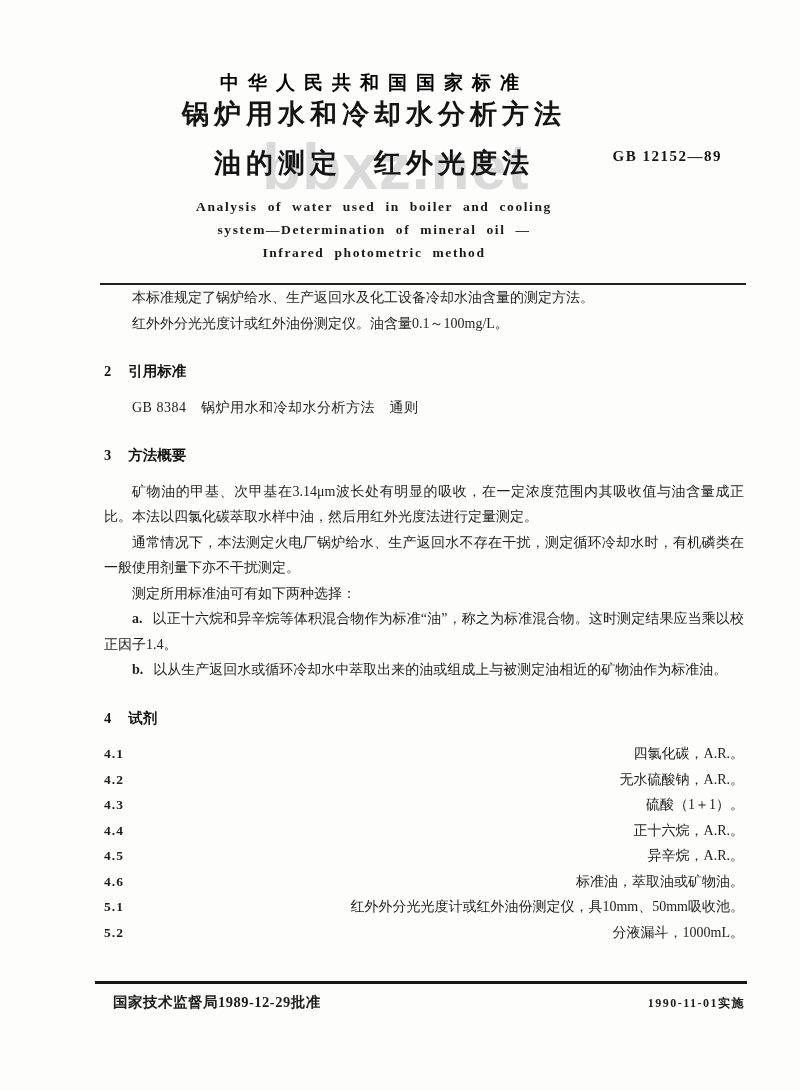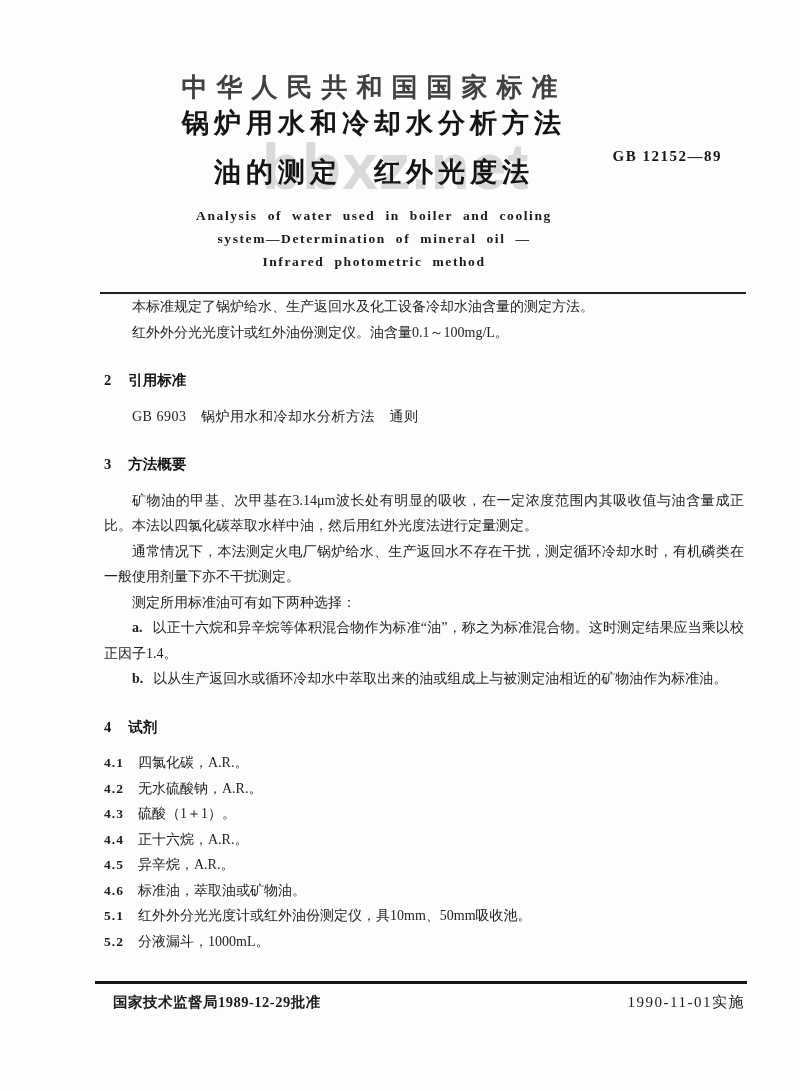--- a/index.html
+++ b/index.html
@@ -19,22 +19,22 @@
   .watermark {
     position:absolute; z-index:0;
     left:262px; top:130px;
     font-family:"Liberation Sans","DejaVu Sans",sans-serif;
     font-weight:700; font-size:64px; letter-spacing:1px;
     color:#dadada;
     user-select:none;
   }
   .header-block { width:540px; text-align:center; position:relative; }
   .kicker {
-    font-size:26px; font-weight:700; letter-spacing:9px;
-    color:#404040;
+    font-size:19px; font-weight:700; letter-spacing:9px;
+    color:#000000;
   }
   .title-line1 {
     font-size:27px; font-weight:700; letter-spacing:5px;
     color:#141414;
   }
   .title-line2 {
     margin-top:13px;
     font-size:27px; font-weight:700; letter-spacing:5px;
     color:#141414;
   }
@@ -56,40 +56,40 @@
   }
   .body-text { width:640px; font-size:14px; line-height:25.5px; }
   .section-heading {
     margin-top:23px; margin-bottom:10px;
     font-weight:700; font-size:14.5px; color:#141414;
   }
   .section-heading .sec-num { margin-right:16px; letter-spacing:1px; }
   .para { text-indent:2em; text-align:justify; color:#1e1e1e; }
   .para .marker { font-weight:700; margin-right:10px; }
   .ref-line { text-indent:2em; letter-spacing:0.5px; }
-  .num-item { display:flex; color:#1e1e1e; }
+  .num-item { display:flex; color:#1e1e1e;justify-content:space-between; }
   .num-item .item-num {
     font-weight:700; width:34px; flex:none; letter-spacing:1px;
     font-size:13.5px;
   }
   .footer {
     position:absolute; left:95px; top:981px; z-index:1;
     width:652px;
   }
   .footer-rule { width:652px; height:3px; background:#171717; }
   .footer-row {
     margin-top:9px;
     display:flex; justify-content:space-between; align-items:baseline;gap:19px;
   }
   .approval {
     font-size:14.5px; font-weight:700; letter-spacing:0.5px;
     padding-left:18px;
   }
   .implementation {
-    font-size:15px; font-weight:400; letter-spacing:1.5px;
+    font-size:12px; font-weight:700; letter-spacing:1.5px;
     padding-right:2px;
   }
 </style>
 </head>
 <body>
 
 <div class="watermark">bbxz.net</div>
 
 <div class="page">
 
@@ -109,21 +109,21 @@
   <div class="top-rule"></div>
 
   <div class="body-text">
 
     <p class="para">本标准规定了锅炉给水、生产返回水及化工设备冷却水油含量的测定方法。</p>
     <p class="para">红外外分光光度计或红外油份测定仪。油含量0.1～100mg/L。</p>
 
     <div class="section-heading">
       <span class="sec-num">2</span><span>引用标准</span>
     </div>
-    <p class="ref-line">GB 6903　锅炉用水和冷却水分析方法　通则</p>
+    <p class="ref-line">GB 8384　锅炉用水和冷却水分析方法　通则</p>
 
     <div class="section-heading">
       <span class="sec-num">3</span><span>方法概要</span>
     </div>
     <p class="para">矿物油的甲基、次甲基在3.14μm波长处有明显的吸收，在一定浓度范围内其吸收值与油含量成正比。本法以四氯化碳萃取水样中油，然后用红外光度法进行定量测定。</p>
     <p class="para">通常情况下，本法测定火电厂锅炉给水、生产返回水不存在干扰，测定循环冷却水时，有机磷类在一般使用剂量下亦不干扰测定。</p>
     <p class="para">测定所用标准油可有如下两种选择：</p>
     <p class="para">
       <span class="marker">a.</span><span>以正十六烷和异辛烷等体积混合物作为标准“油”，称之为标准混合物。这时测定结果应当乘以校正因子1.4。</span>
     </p>

